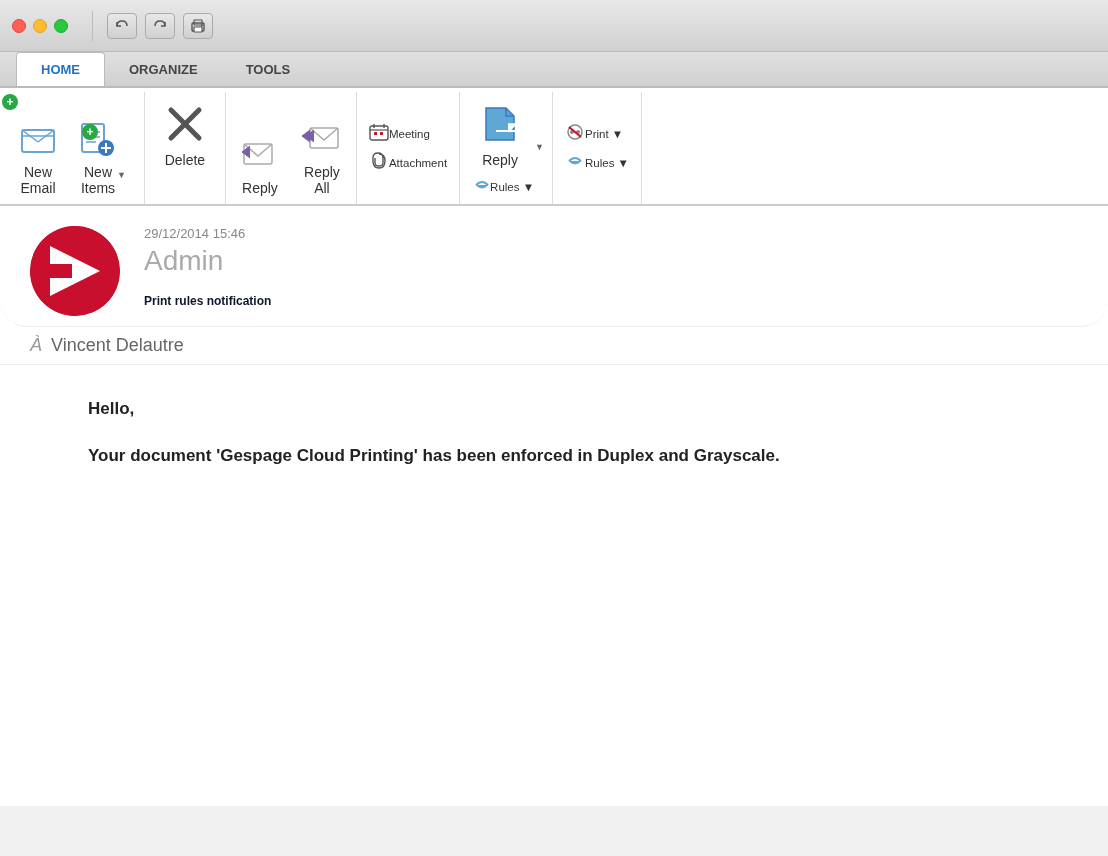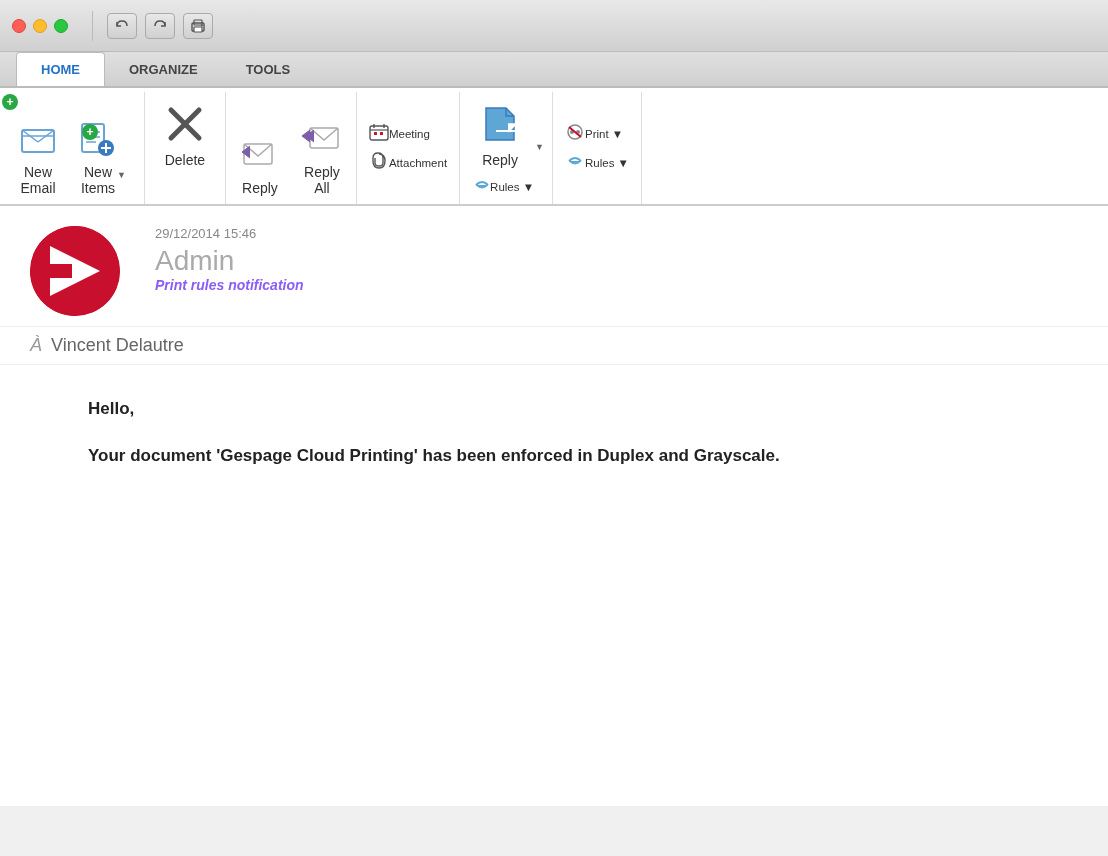--- a/index.html
+++ b/index.html
@@ -156,22 +156,23 @@
     
     .email-content {
       background: #fff;
       padding: 0;
       min-height: 600px;
     }
     .email-header {
       padding: 20px 22px 10px 30px;
       display: flex;
       align-items: flex-start;
-      gap: 35px;
+      gap: 24px;
       border-bottom: 1px solid #eee;
+      border-radius: 27px;
     }
     .sender-avatar {
       width: 90px;
       height: 90px;
       border-radius: 50%;
       background: #c8102e;
       flex-shrink: 0;
       display: flex;
       align-items: center;
       justify-content: center;
@@ -183,27 +184,26 @@
     }
     .email-date {
       font-size: 13px;
       color: #888;
       margin-bottom: 4px;
     }
     .sender-name {
       font-size: 28px;
       color: #aaa;
       font-weight: 400;
-      margin-bottom: 0;
+      margin-bottom: 17px;
     }
     .email-subject {
-      font-size: 14px;
+      font-size: 12px;
       font-weight: 700;
-      color: #8b5cf6;
-      font-style: italic;
+      color: #0f172a;
     }
     .email-to {
       padding: 8px 30px;
       font-size: 18px;
       color: #666;
       border-bottom: 1px solid #eee;
     }
     .email-to-label {
       color: #999;
       margin-right: 4px;

